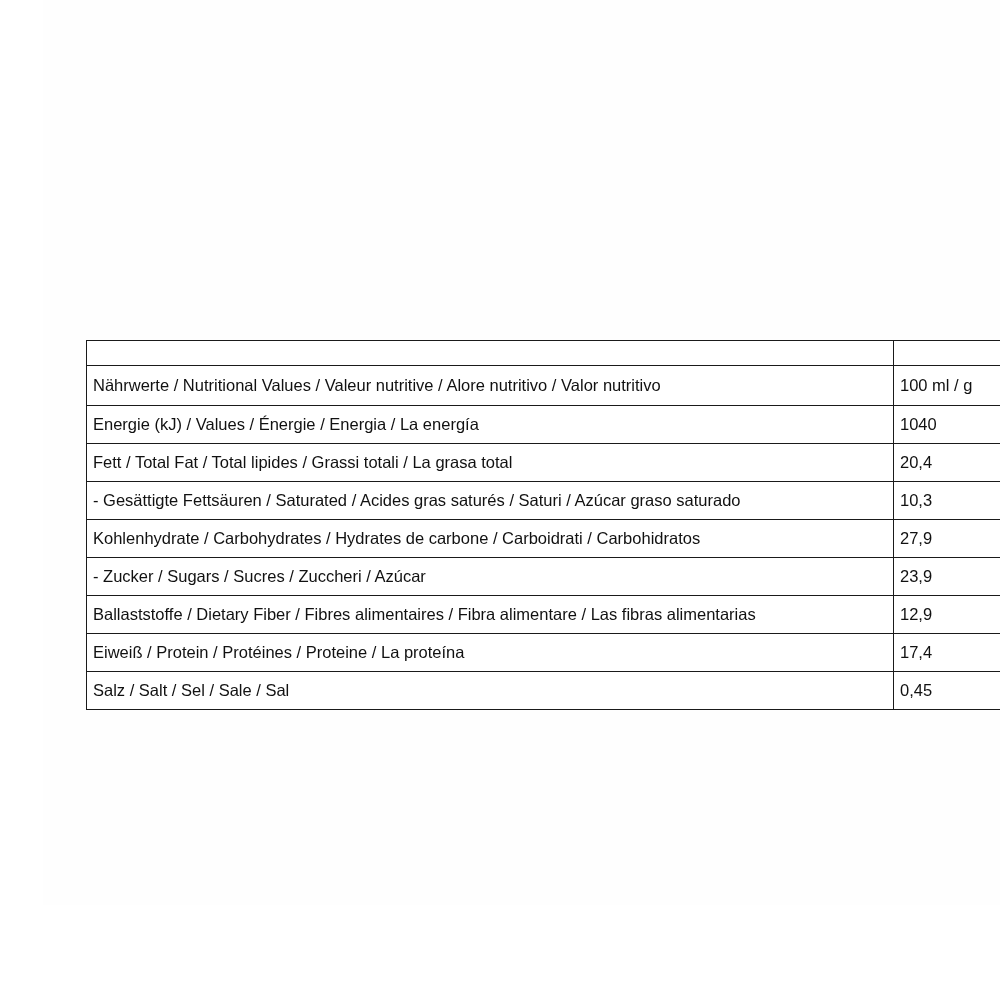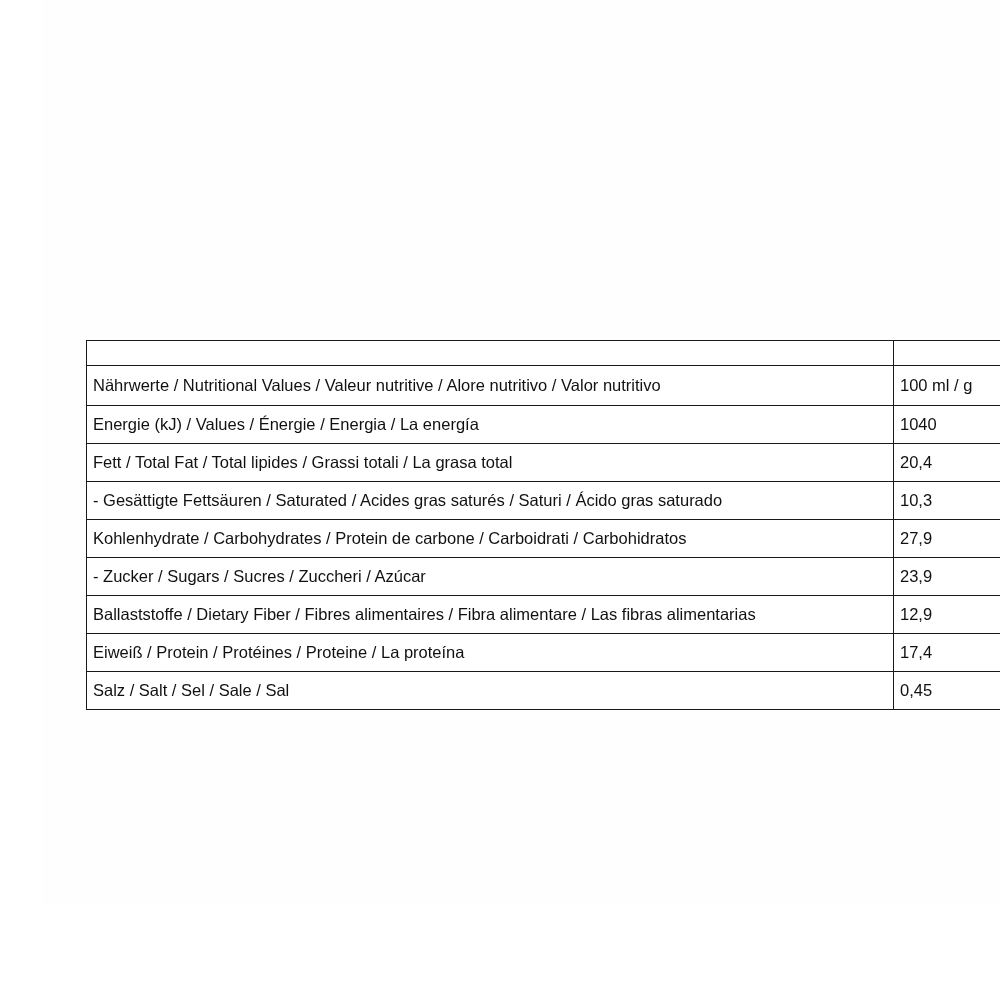--- a/index.html
+++ b/index.html
@@ -90,25 +90,25 @@
         </tr>
         <tr class="data-row">
           <td class="col-label">Energie (kJ) / Values / Énergie / Energia / La energía</td>
           <td class="col-value">1040</td>
         </tr>
         <tr class="data-row">
           <td class="col-label">Fett / Total Fat / Total lipides / Grassi totali / La grasa total</td>
           <td class="col-value">20,4</td>
         </tr>
         <tr class="data-row">
-          <td class="col-label">- Gesättigte Fettsäuren / Saturated / Acides gras saturés / Saturi / Ácido gras saturado</td>
+          <td class="col-label">- Gesättigte Fettsäuren / Saturated / Acides gras saturés / Saturi / Azúcar graso saturado</td>
           <td class="col-value">10,3</td>
         </tr>
         <tr class="data-row">
-          <td class="col-label">Kohlenhydrate / Carbohydrates / Protein de carbone / Carboidrati / Carbohidratos</td>
+          <td class="col-label">Kohlenhydrate / Carbohydrates / Hydrates de carbone / Carboidrati / Carbohidratos</td>
           <td class="col-value">27,9</td>
         </tr>
         <tr class="data-row">
           <td class="col-label">- Zucker / Sugars / Sucres / Zuccheri / Azúcar</td>
           <td class="col-value">23,9</td>
         </tr>
         <tr class="data-row">
           <td class="col-label">Ballaststoffe / Dietary Fiber / Fibres alimentaires / Fibra alimentare / Las fibras alimentarias</td>
           <td class="col-value">12,9</td>
         </tr>

